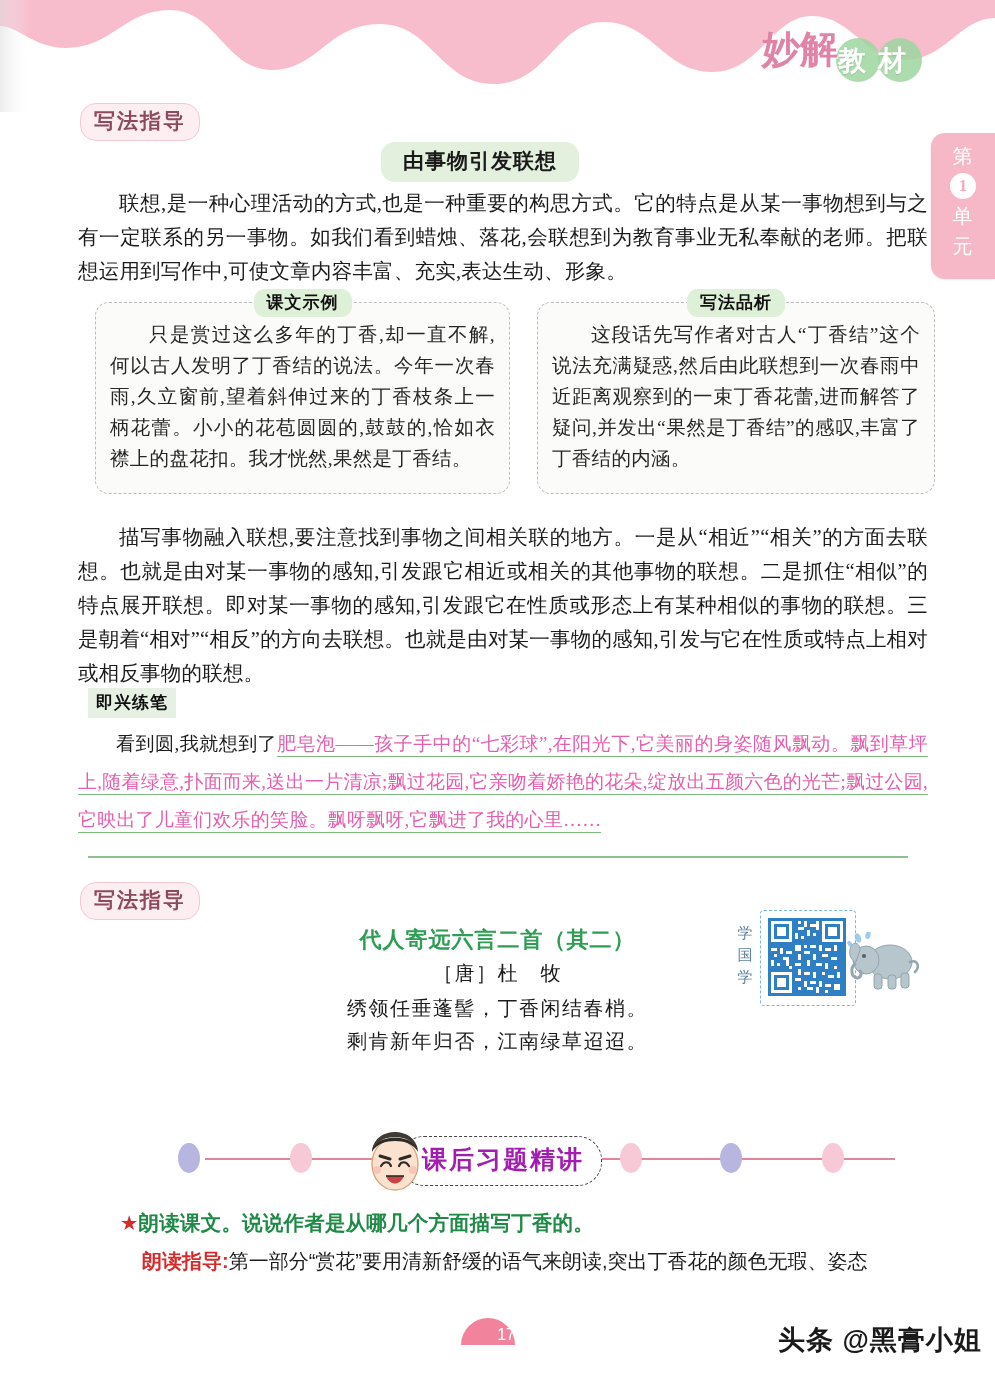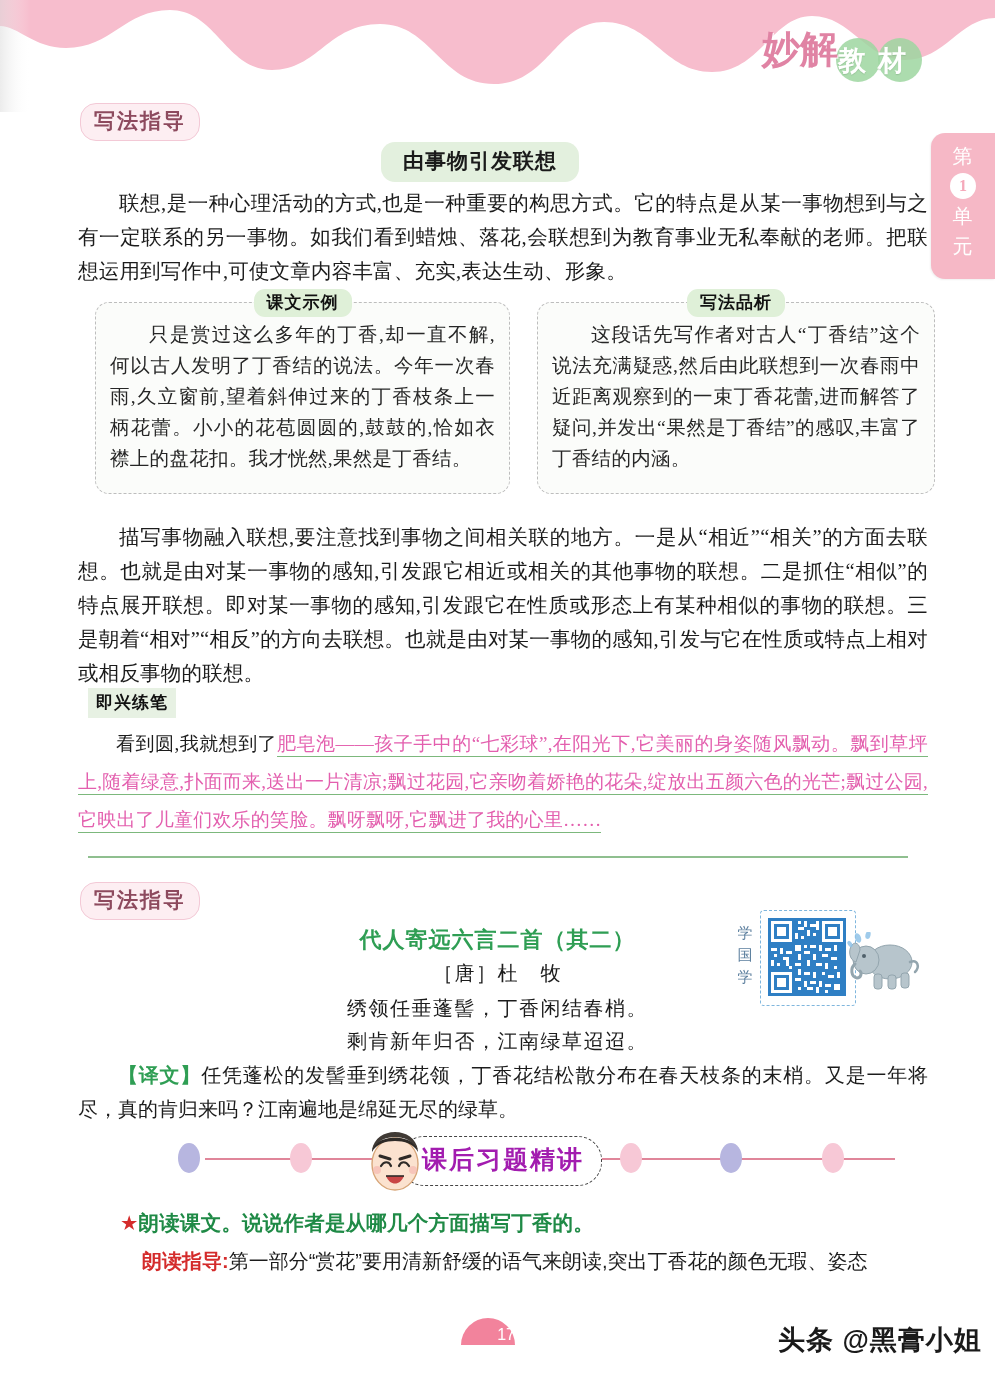--- a/index.html
+++ b/index.html
@@ -536,23 +536,20 @@
         <g fill="#8fc3e8" opacity=".85">
           <ellipse cx="12" cy="6" rx="3" ry="5" transform="rotate(-20 12 6)"></ellipse>
           <ellipse cx="22" cy="3" rx="2.5" ry="4" transform="rotate(15 22 3)"></ellipse>
           <ellipse cx="4" cy="12" rx="2" ry="3.5" transform="rotate(-35 4 12)"></ellipse>
         </g>
         <path d="M64,30 C72,27 74,35 69,40" fill="none" stroke="#93a5ae" stroke-width="2.5" stroke-linecap="round"></path>
       </svg>
     </div>
   </div>
 
-  <div class="trans" style="left:78px; top:1058px; width:850px;">
-    <span class="tag">【译文】</span><span>任凭蓬松的发髻垂到绣花领，丁香花结松散分布在春天枝条的末梢。又是一年将尽，真的肯归来吗？江南遍地是绵延无尽的绿草。</span>
-  </div>
 
   <div class="banner" style="left:150px; top:1118px;">
     <div class="bline"></div>
     <div class="dot" style="left:28px; background:#b7b6e0;"></div>
     <div class="dot" style="left:140px; background:#f7c8d6;"></div>
     <div class="dot" style="left:232px; background:#b7b6e0;"></div>
     <div class="dot" style="left:470px; background:#f7c8d6;"></div>
     <div class="dot" style="left:570px; background:#b7b6e0;"></div>
     <div class="dot" style="left:672px; background:#f7c8d6;"></div>
     <div class="bbox"></div>

